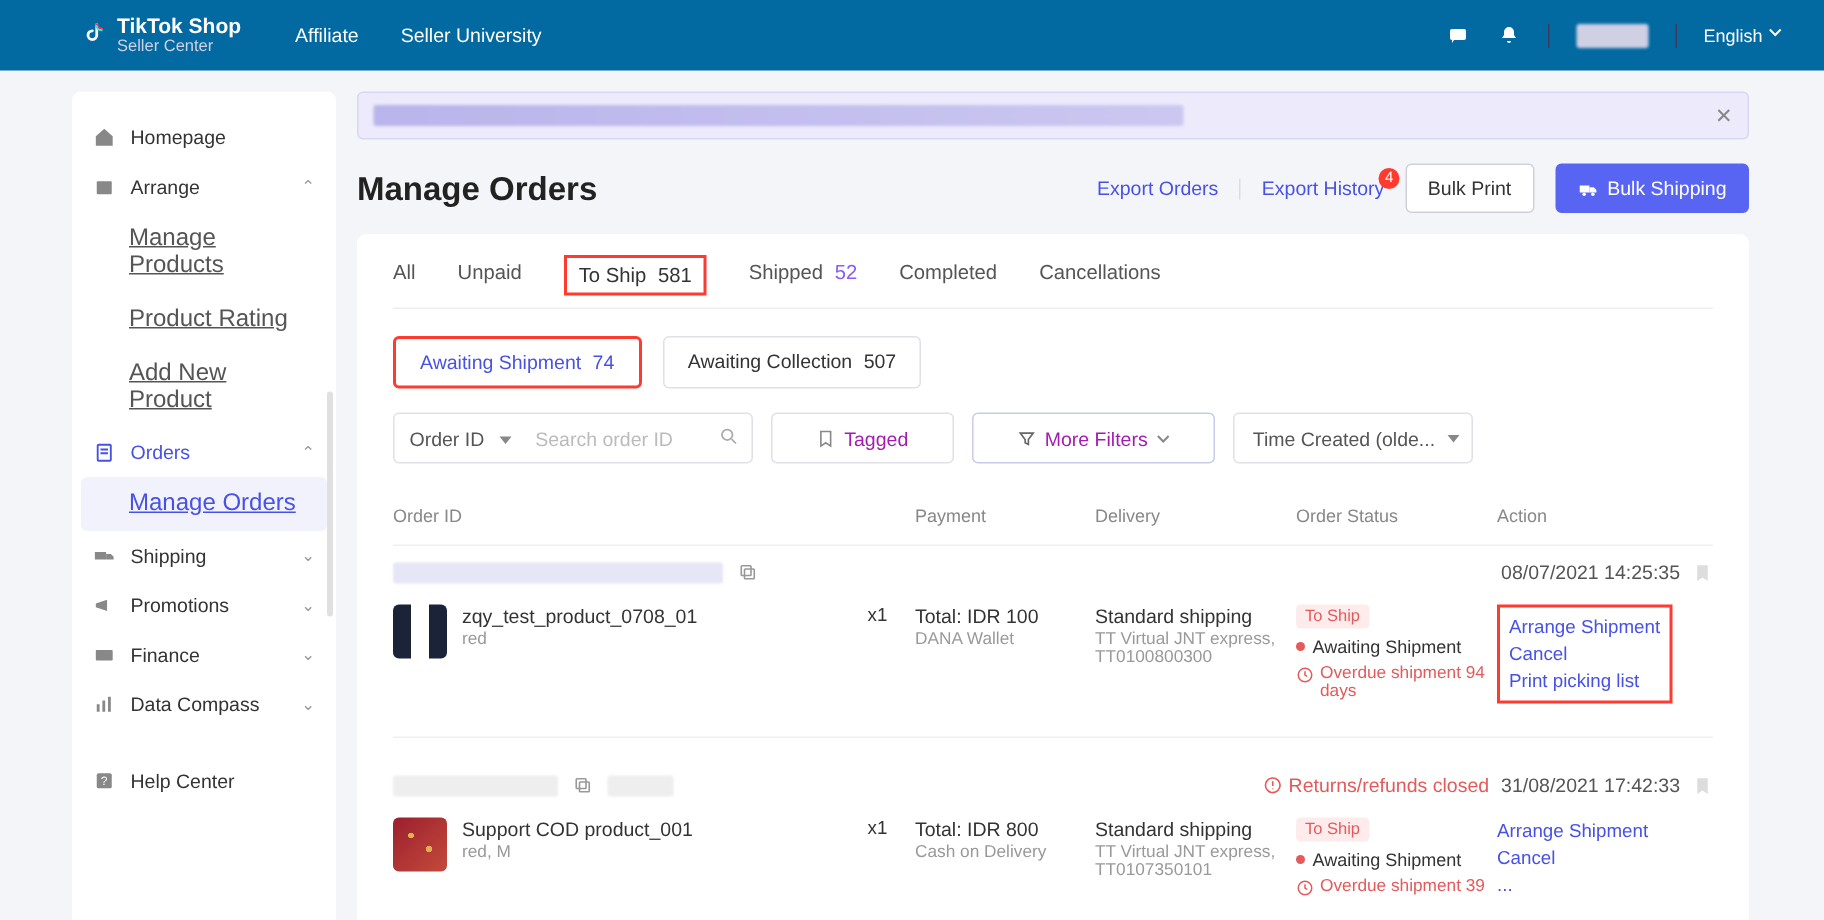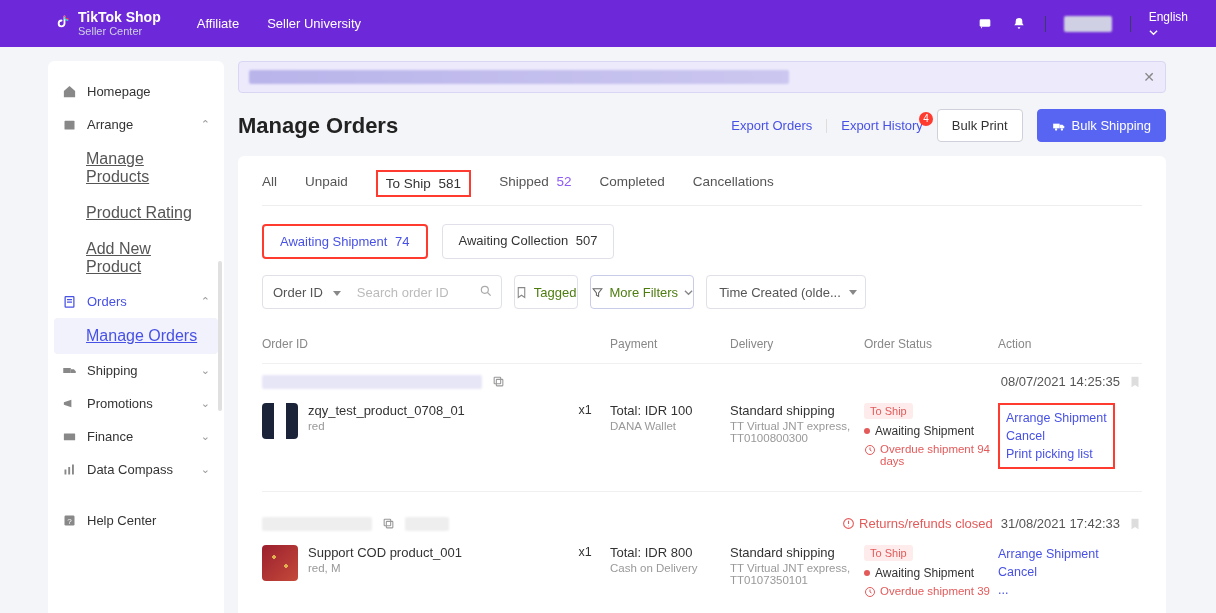--- a/index.html
+++ b/index.html
@@ -1,17 +1,17 @@
 <!DOCTYPE html>
 <html><head>
 <meta charset="utf-8">
 <style>
   * { box-sizing: border-box; margin: 0; padding: 0; font-family: -apple-system, BlinkMacSystemFont, "Segoe UI", Arial, sans-serif; }
   body { background: #f4f5f9; font-size: 13px; color: #333; }
-  .topbar { background: #6d28d9; height: 47px; display: flex; align-items: center; padding: 0 28px 0 52px; color: #fff; justify-content: space-between; }
+  .topbar { background: #0369a1; height: 47px; display: flex; align-items: center; padding: 0 28px 0 52px; color: #fff; justify-content: space-between; }
   .topbar-left { display: flex; align-items: center; gap: 36px; }
   .logo-block { display: flex; align-items: center; gap: 6px; }
   .logo-glyph { width: 20px; height: 20px; }
   .logo-text { line-height: 1.1; font-size: 14px; }
   .logo-text .l1 { font-weight: 700; }
   .logo-text .l2 { font-weight: 400; font-size: 11px; color: #cfd0e4; }
   .topnav { display: flex; gap: 28px; font-size: 13px; font-weight: 500; }
   .topnav span { cursor: pointer; }
   .topbar-right { display: flex; align-items: center; gap: 18px; font-size: 12px; }
   .vline { width: 1px; height: 16px; background: #3a3c64; }
@@ -58,21 +58,21 @@
   .filters { display: flex; gap: 12px; padding-bottom: 16px; }
   .sel { border: 1px solid #e0e0e8; border-radius: 4px; display: flex; align-items: center; background: #fff; height: 34px; }
   .sel-label { padding: 0 26px 0 10px; font-size: 13px; color: #555; position: relative; }
   .sel-label::after { content: ''; position: absolute; right: 8px; top: 6px; border-left: 4px solid transparent; border-right: 4px solid transparent; border-top: 5px solid #888; }
   .sel-input { border: none; outline: none; padding: 0 8px; font-size: 13px; width: 130px; color:#333;}
   .sel-input::placeholder { color:#bbb;}
   .sel .srch { padding-right: 8px; color: #aaa; }
   .date-wrap { border: 1px solid #e0e0e8; border-radius: 4px; display: flex; align-items: center; height: 34px; padding: 0 8px; gap:6px;}
   .date-wrap input { border: none; outline: none; width: 58px; font-size: 13px;}
   .date-wrap input::placeholder { color:#bbb;}
-  .tag-btn, .morefilter-btn { border: 1px solid #e0e0e8; border-radius: 4px; height: 34px; padding: 0 0; background: #fff; display: inline-flex; align-items: center; gap: 6px; font-size: 13px; color: #4d7c0f; cursor: pointer; }
+  .tag-btn, .morefilter-btn { border: 1px solid #e0e0e8; border-radius: 4px; height: 34px; padding: 0 29px; background: #fff; display: inline-flex; align-items: center; gap: 6px; font-size: 13px; color: #a21caf; cursor: pointer; }
   .morefilter-btn{ border-color:#c9cbe8;}
   .sortsel { border: 1px solid #e0e0e8; border-radius: 4px; height: 34px; padding: 0 24px 0 12px; background: #fff; font-size: 13px; color: #555; position: relative; display:flex; align-items:center; cursor:pointer;}
   .sortsel::after { content: ''; position: absolute; right: 8px; top: 14px; border-left: 4px solid transparent; border-right: 4px solid transparent; border-top: 5px solid #888; }
 
   .thead { display: flex; padding: 12px 0; border-bottom: 1px solid #f0f0f0; font-size: 12px; color: #888; }
   .col-order { flex: 0 0 348px; }
   .col-qty { flex: 0 0 50px; text-align:center;}
   .col-pay { flex: 0 0 120px; }
   .col-del { flex: 0 0 134px; }
   .col-stat { flex: 0 0 134px; }
@@ -134,21 +134,21 @@
     <svg class="icon16" viewBox="0 0 24 24" fill="#fff">
         <rect x="4" y="5" width="16" height="11" rx="2"></rect>
         <path d="M8 16l-2 3v-3" fill="#fff"></path>
       </svg>
     <svg class="icon16" viewBox="0 0 24 24" fill="#fff">
         <path d="M12 3a5 5 0 00-5 5v3l-2 3h14l-2-3V8a5 5 0 00-5-5zM10 17a2 2 0 004 0"></path>
       </svg>
     <span class="vline"></span>
     <span class="blur-rect"></span>
     <span class="vline"></span>
-    <span style="display:inline-flex; align-items:flex-start; gap:4px;flex-direction:column;">
+    <span style="display:inline-flex; align-items:flex-start; gap:4px;">
       <span>English</span>
       <svg width="9" height="9" viewBox="0 0 10 10">
           <path d="M1 3l4 4 4-4" stroke="#fff" stroke-width="1.5" fill="none"></path>
         </svg>
     </span>
   </div>
 </div>
 
 <div class="shell">
   <div class="sidebar">

